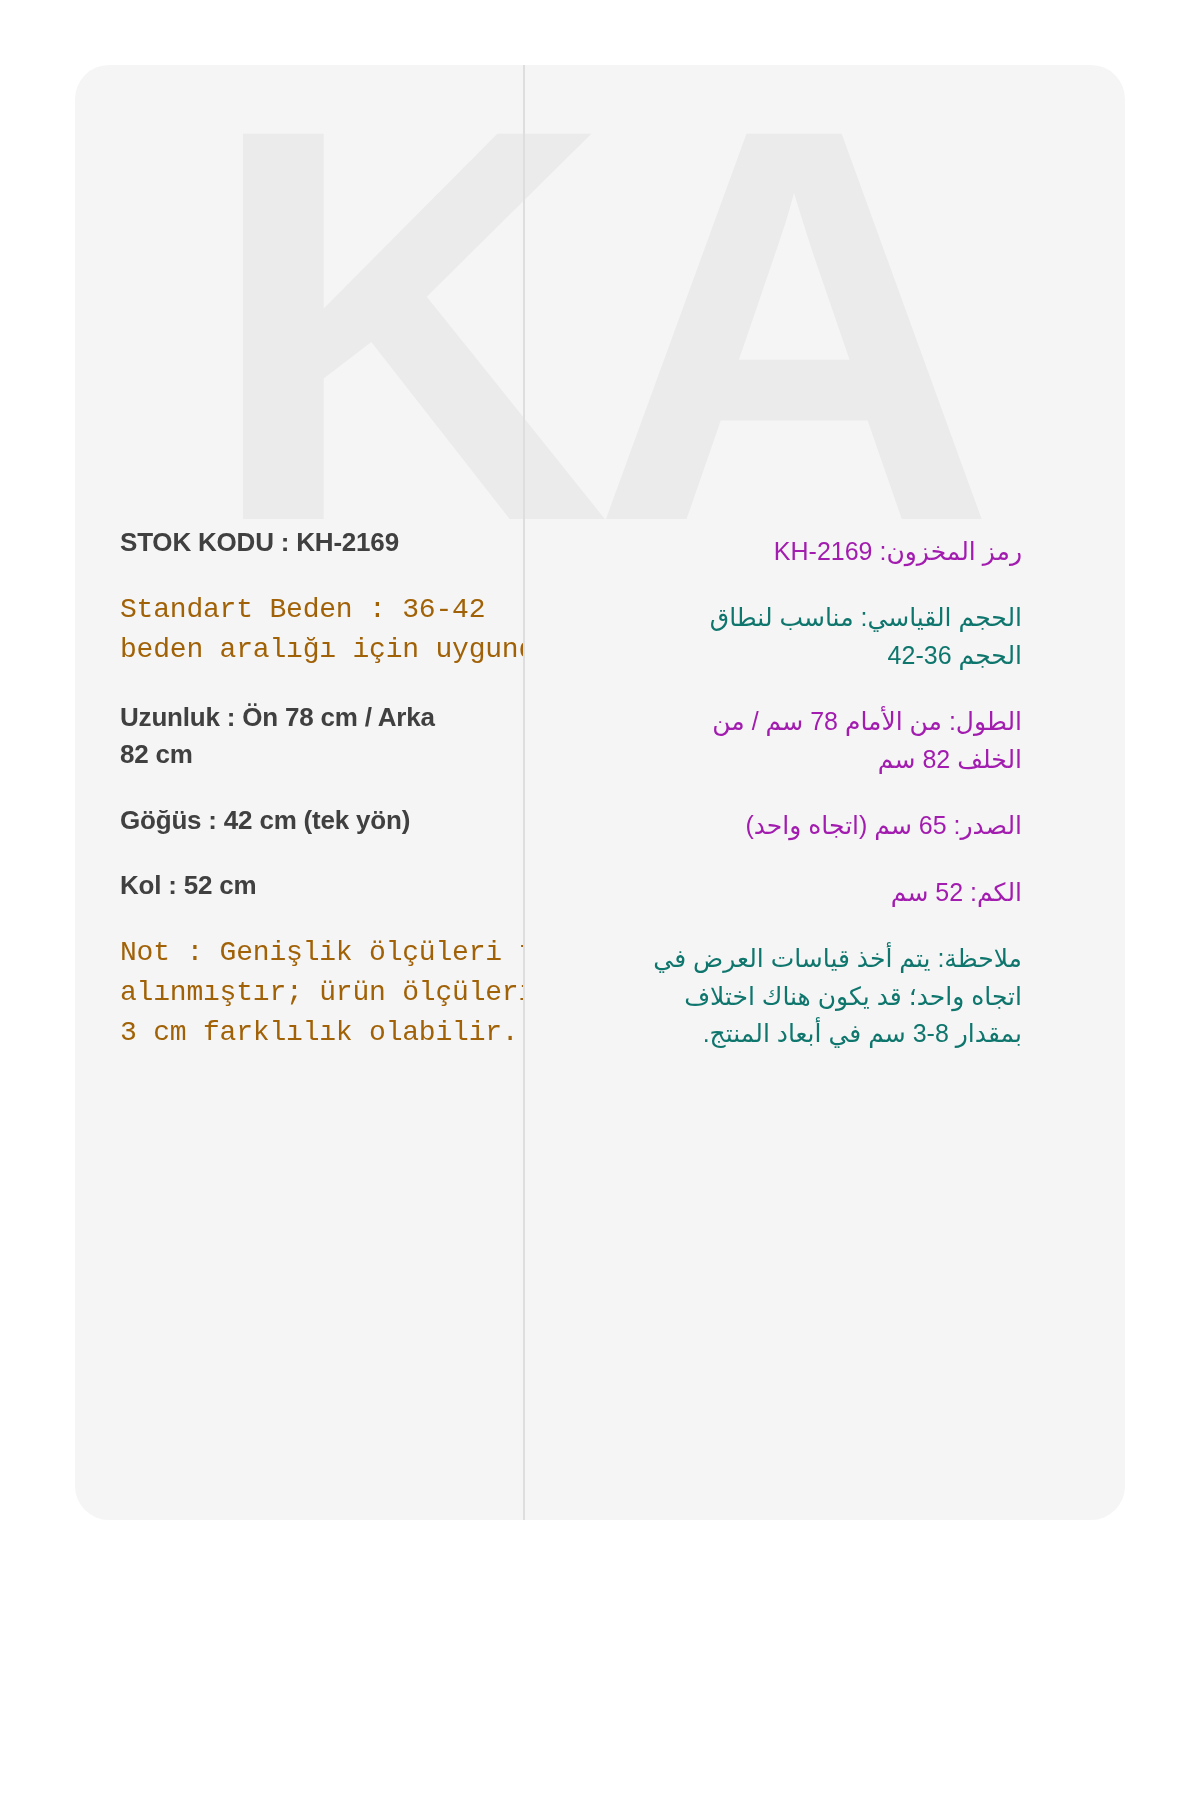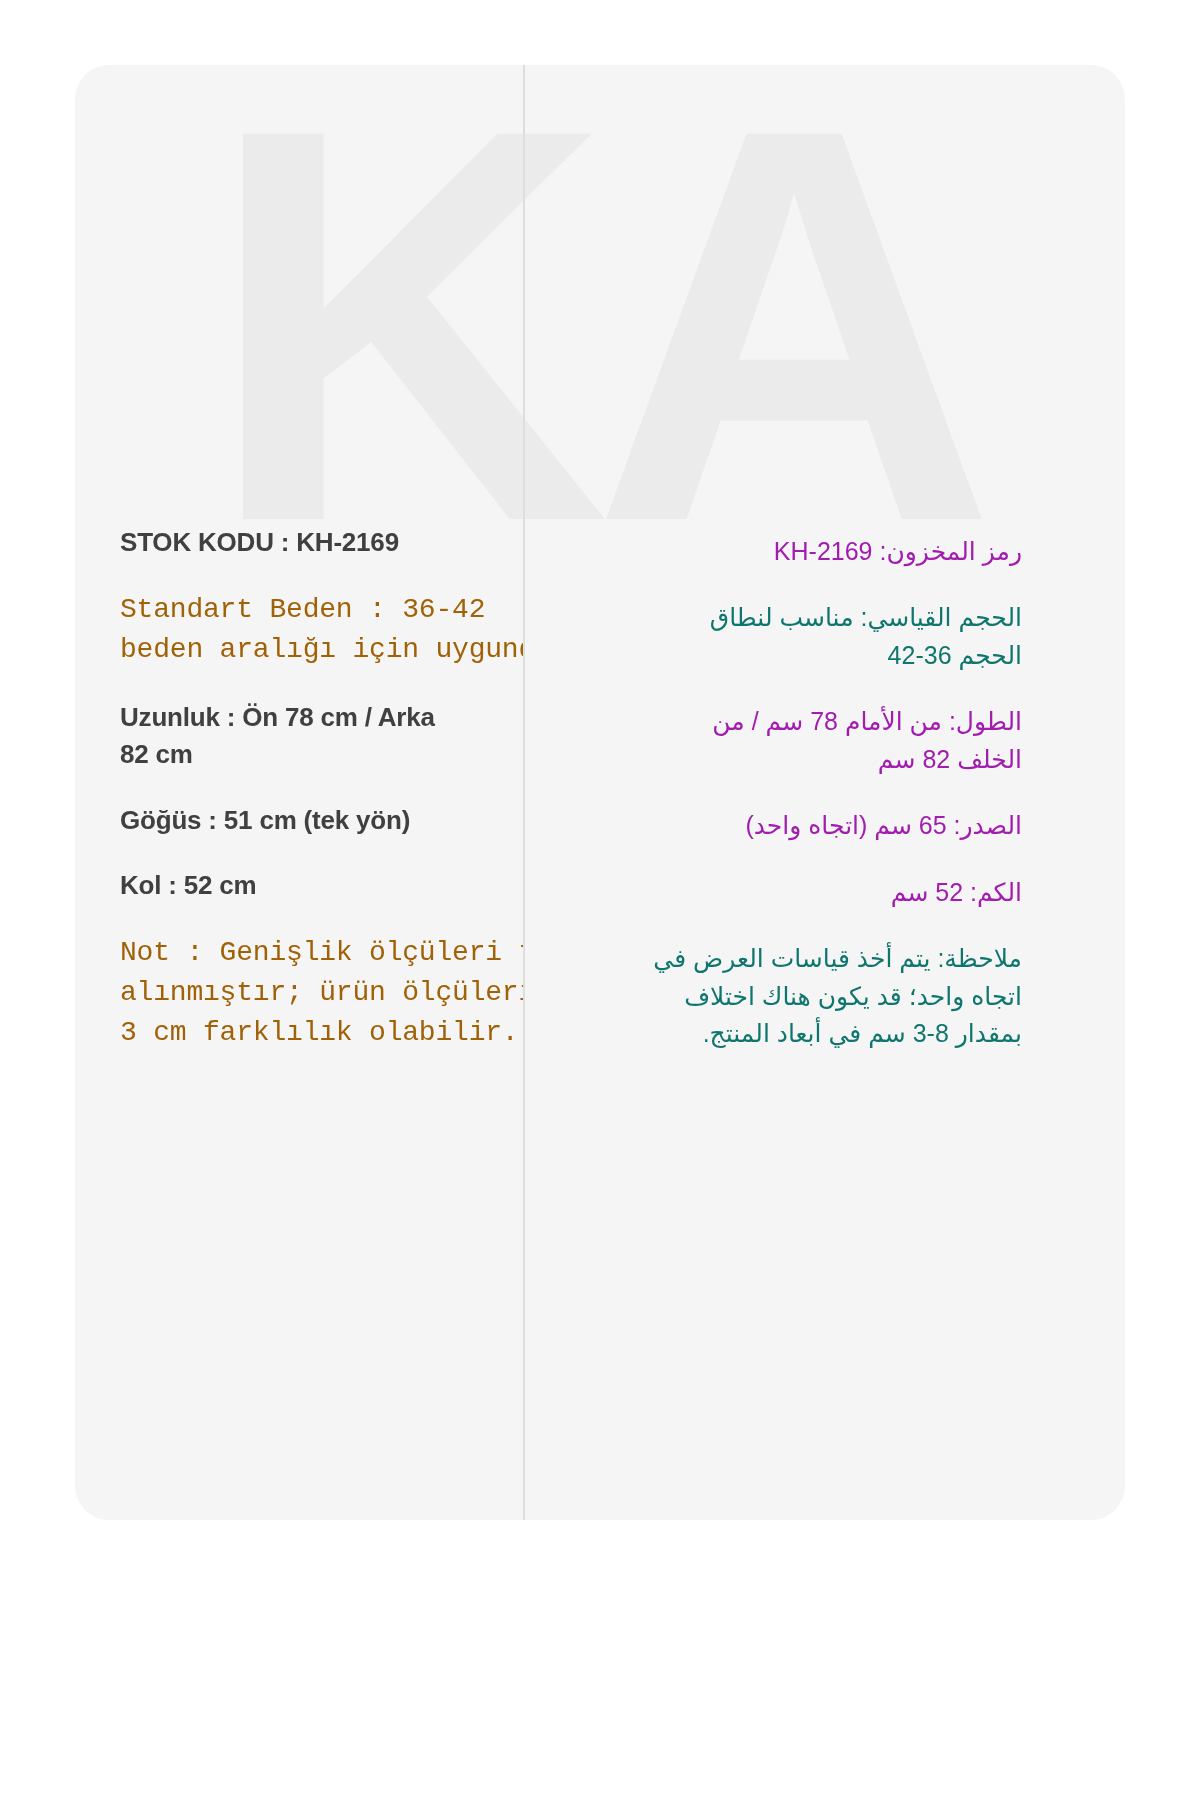--- a/index.html
+++ b/index.html
@@ -182,21 +182,21 @@
         <div class="block">
           <div class="reg clipline" style="margin-bottom:0;">Standart Beden : 36-42</div>
           <div class="reg clipline">beden aralığı için uygundur</div>
         </div>
 
         <div class="block">
           <div class="bold clipline" style="margin-bottom:0;">Uzunluk : Ön 78 cm / Arka</div>
           <div class="bold clipline">82 cm</div>
         </div>
 
-        <div class="block bold clipline">Göğüs : 51 cm (tek yön)</div>
+        <div class="block bold clipline">Göğüs : 42 cm (tek yön)</div>
 
         <div class="block bold clipline">Kol : 52 cm</div>
 
         <div class="block">
           <div class="reg clipline" style="margin-bottom:0;">Not : Genişlik ölçüleri tek yön</div>
           <div class="reg clipline" style="margin-bottom:0;">alınmıştır; ürün ölçülerinde 1–</div>
           <div class="reg clipline last">3 cm farklılık olabilir.</div>
         </div>
 
       </div>

